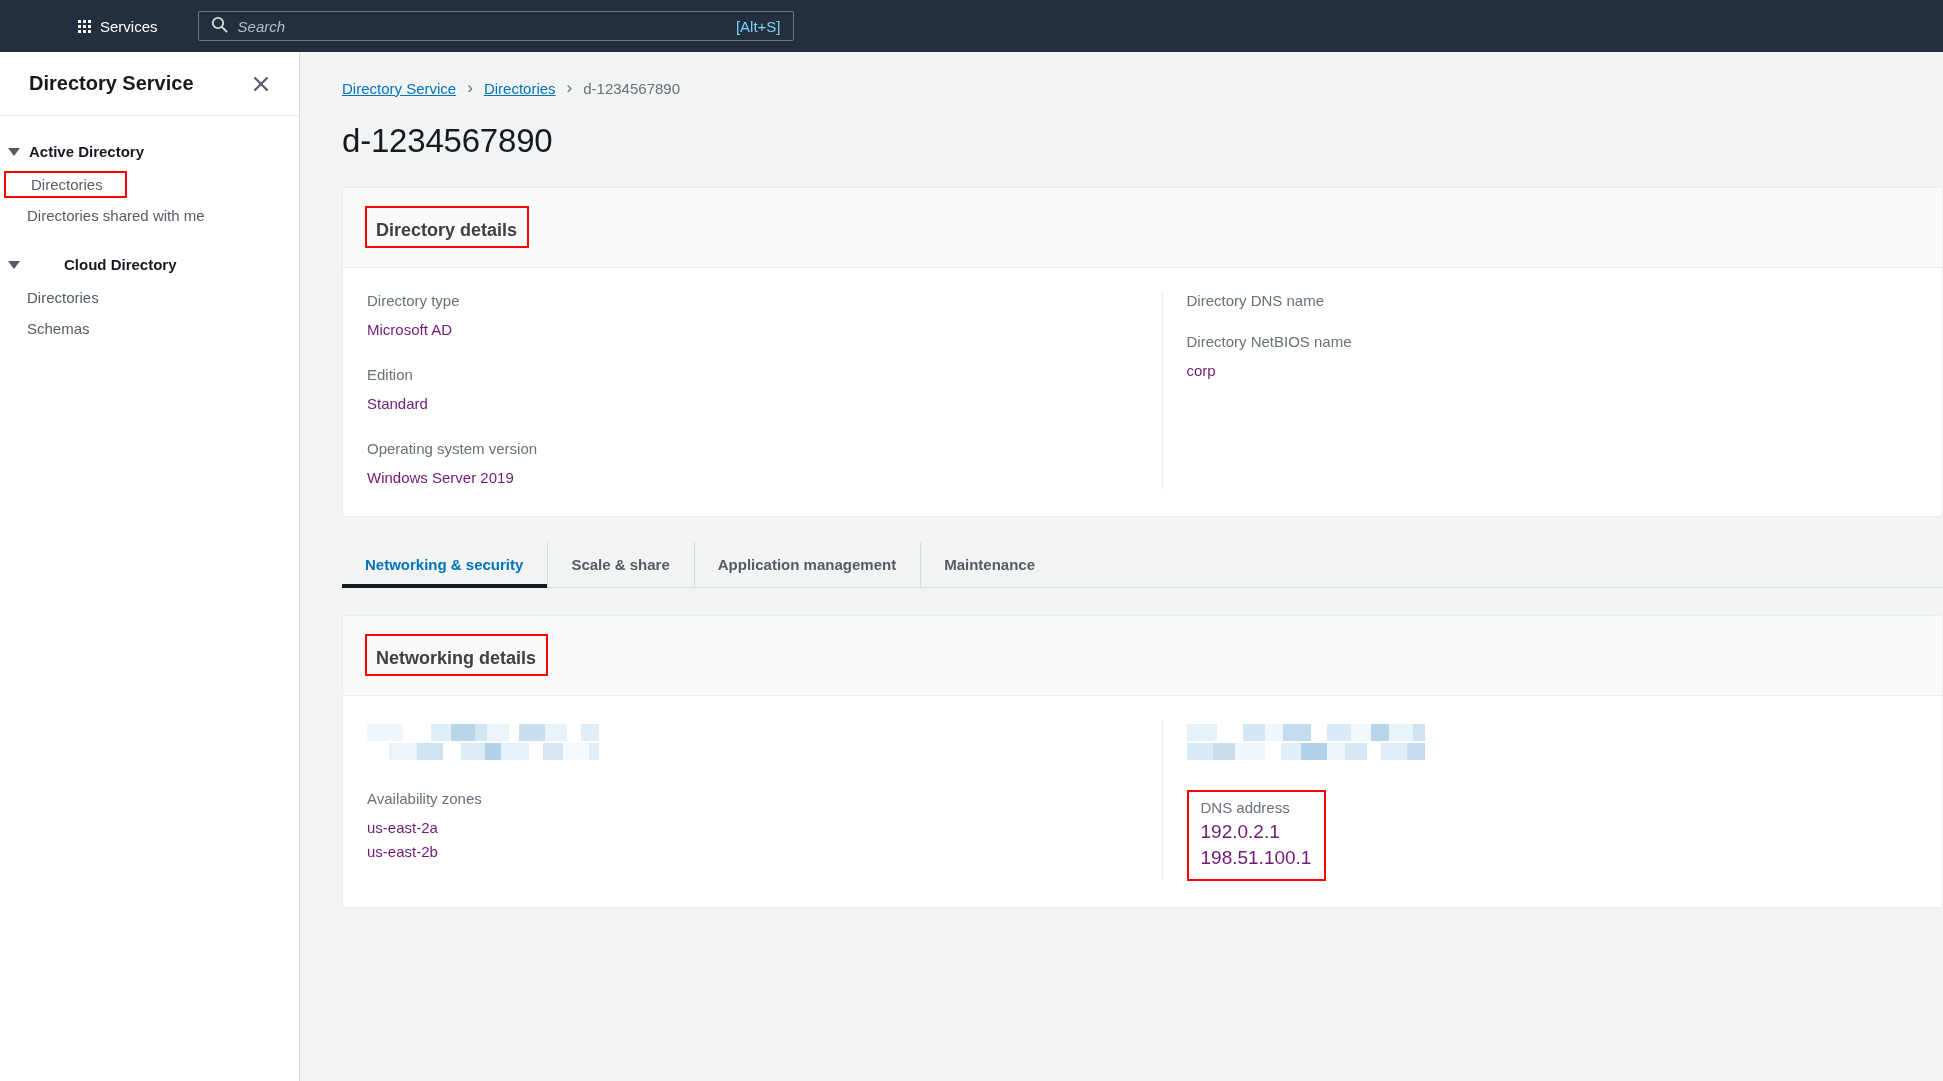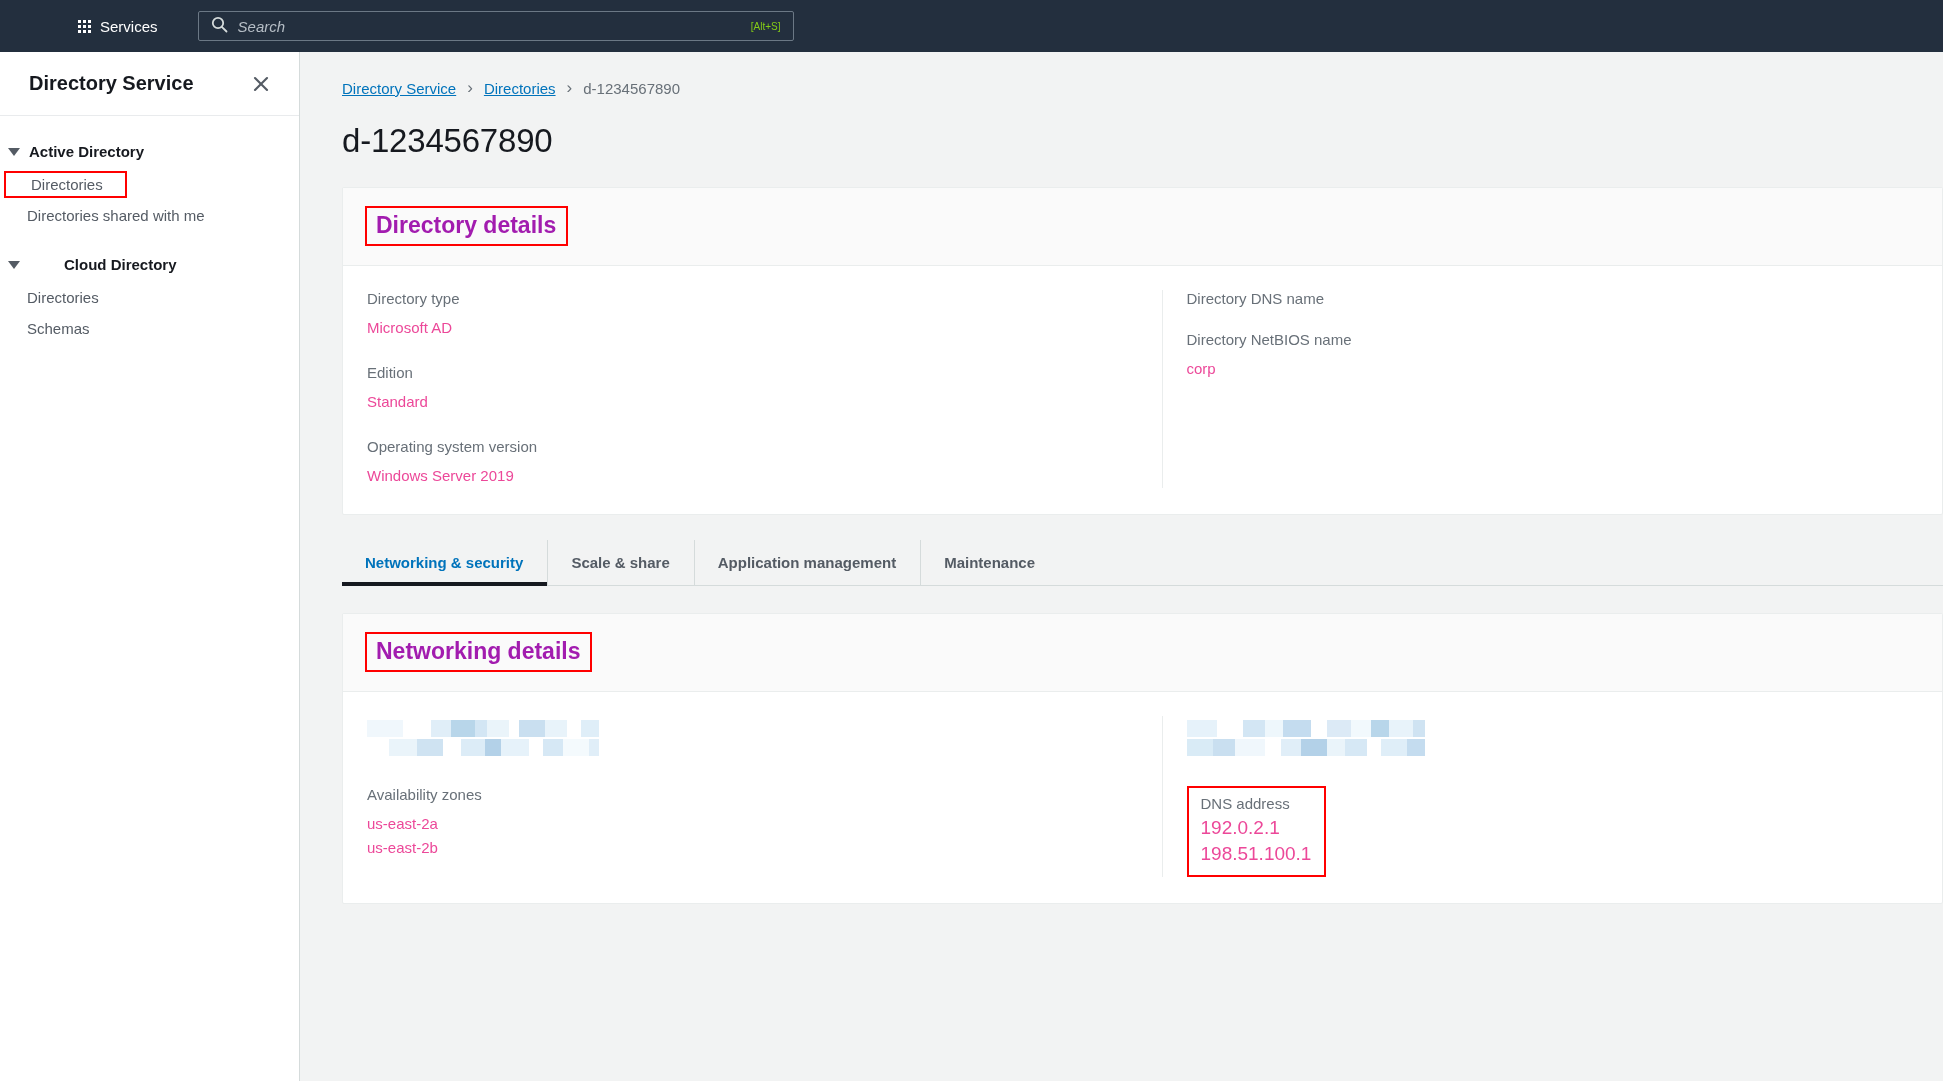--- a/index.html
+++ b/index.html
@@ -39,21 +39,21 @@
   }
   .search-wrap svg { flex: none; }
   .search-input {
     flex: 1;
     background: transparent; border: none; outline: none;
     color: #d5dbdb; font-size: 15px; 
     font-family: "Liberation Sans", sans-serif;
     margin-left: 10px;
   }
   .search-input::placeholder { color: #b6bec6; font-style: italic; opacity:1; }
-  .alt-hint { color: #84cc16; font-size: 10px; }
+  .alt-hint { color: #7dd3fc; font-size: 15px; }
 
   
   .shell { display: flex; height: 1041px; }
 
   
   .sidebar {
     width: 300px; flex: none;
     background: #ffffff;
     border-right: 1px solid #d5dbdb;
     position: relative;
@@ -116,31 +116,31 @@
     margin: 27px 0 0 42px;
     margin-right: 0;
   }
   .card-head {
     background: #fafafa;
     border-bottom: 1px solid #eaeded;
     padding: 18px 0 19px 22px;
   }
   .card-head-title {
     display: inline-block;
-    font-size: 23px; font-weight: bold; color: #a21caf;
+    font-size: 18px; font-weight: bold; color: #404040;
     border: 2px solid #ff0000;
-    padding: 4px 10px 5px 9px;
+    padding: 12px 10px 5px 9px;
   }
   .card-body { display: flex; padding: 24px 0 26px 0; }
   .col { flex: 1; padding: 0 24px; }
   .col.right { border-left: 1px solid #eaeded; margin-left: 39px; }
   .field { margin-bottom: 24px; }
   .field:last-child { margin-bottom: 0; }
   .f-label { font-size: 15px; color: #687078; margin-bottom: 9px; }
-  .f-value { font-size: 15px; color: #ec4899; line-height: 1.6; }
+  .f-value { font-size: 15px; color: #701a75; line-height: 1.6; }
 
   
   .tabs {
     display: flex; align-items: stretch;
     margin: 25px 0 0 42px;
     border-bottom: 1px solid #d5dbdb;
   }
   .tab {
     padding: 14px 24px 14px 23px;
     font-size: 15px; font-weight: bold; color: #545b64;

